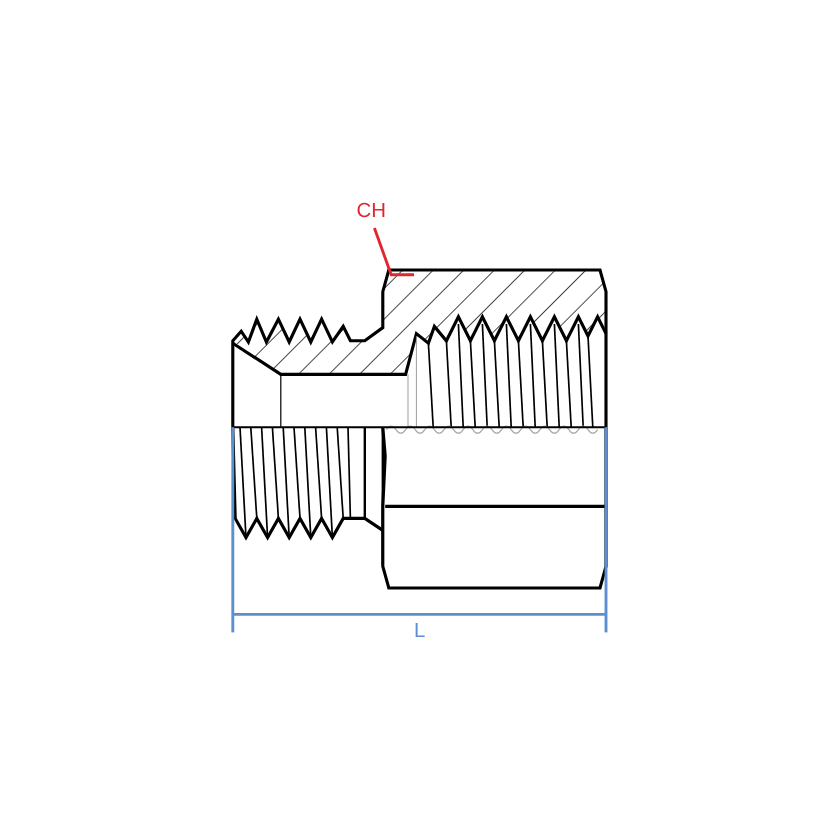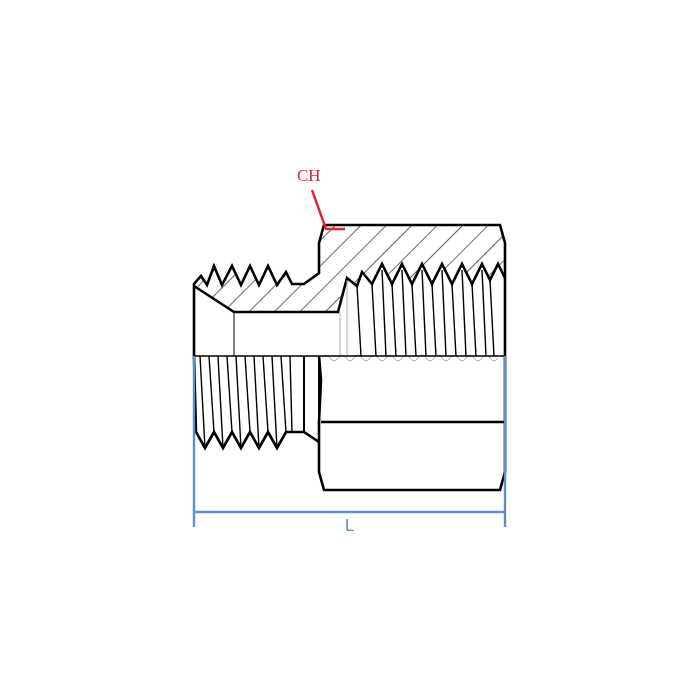--- a/index.html
+++ b/index.html
@@ -1,18 +1,18 @@
 <!DOCTYPE html>
 <html><head>
   <meta charset="utf-8">
   <style>
     html, body { margin: 0; padding: 0; background: #ffffff; }
     body { width: 700px; height: 700px; position: relative; overflow: hidden; font-family: "Liberation Sans", sans-serif; }
     #drawing { position: absolute; left: 0; top: 0; width: 700px; height: 700px; }
-    .label-ch { position: absolute; left: 297px; top: 166px; font-size: 17px; line-height: 20px; font-family: Liberation Serif, serif; }
+    .label-ch { position: absolute; left: 297px; top: 166px; font-size: 17px; line-height: 20px; }
     .label-l { position: absolute; left: 345px; top: 516px; font-size: 17px; line-height: 20px; }
   </style>
 </head>
 <body>
 
 <svg id="drawing" viewBox="0 0 700 700" xmlns="http://www.w3.org/2000/svg">
   <defs>
     <pattern id="hatch" patternUnits="userSpaceOnUse" width="18" height="18" patternTransform="rotate(45)">
       <line x1="0" y1="0" x2="0" y2="18" stroke="#000" stroke-width="1.2"></line>
     </pattern>

